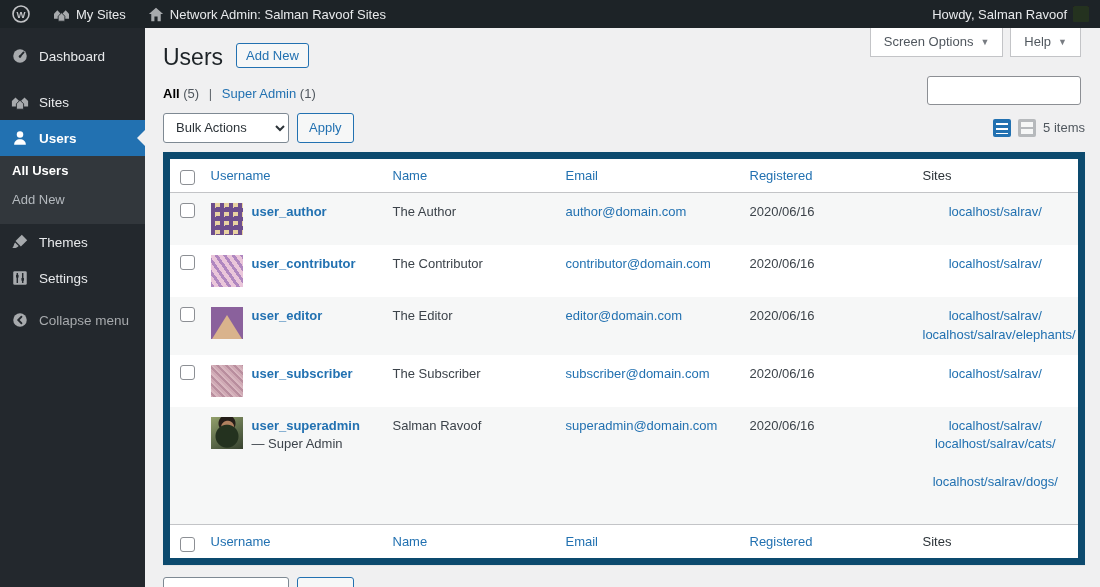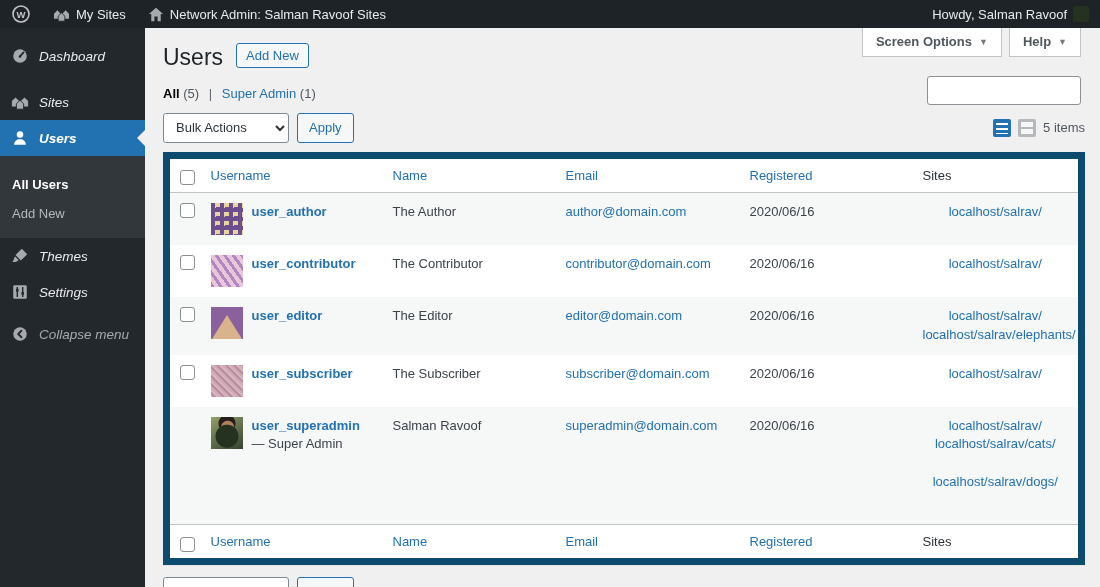--- a/index.html
+++ b/index.html
@@ -8,35 +8,35 @@
 
   
   .admin-bar { position:absolute; top:0; left:0; width:1100px; height:28px; background:#1d2327; color:#e8eaec; display:flex; align-items:center; z-index:50; }
   .ab-item { display:flex; align-items:center; gap:6px; padding:0 11px; height:28px; cursor:pointer; font-size:13px; }
   .ab-item svg { display:block; }
   .ab-spacer { flex:1; }
   .ab-avatar { width:16px; height:16px; display:inline-block; border-radius:1px; }
 
   
   .sidebar { position:absolute; top:28px; left:0; width:145px; height:559px; background:#23282d; color:#e8eaec; }
-  .menu-item { display:flex; align-items:center; gap:10px; padding:9px 11px; font-size:13.5px; cursor:pointer; position:relative; color:#e8eaec;font-style:italic; }
+  .menu-item { display:flex; align-items:center; gap:10px; padding:9px 11px; font-size:13.5px; cursor:pointer; position:relative; color:#e8eaec; }
   .menu-item .mi-icon { width:18px; height:18px; color:#a7aaad; flex:0 0 18px; }
   .menu-item.current { background:#2271b1; color:#fff; font-weight:600; }
   .menu-item.current .mi-icon { color:#fff; }
   .menu-item.current::after { content:""; position:absolute; right:0; top:50%; margin-top:-8px; border:8px solid transparent; border-right-color:#f0f0f1; }
   .menu-sep { height:10px; }
-  .submenu { background:#32373c; padding:14px 0 10px; }
+  .submenu { background:#32373c; padding:0 0 10px; }
   .submenu-item { padding:7px 12px; font-size:13px; color:#b4b9be; cursor:pointer; }
   .submenu-item.current { color:#fff; font-weight:700; }
   .menu-item.collapse { color:#a7aaad; margin-top:6px; }
 
   
   .content { position:absolute; top:28px; left:145px; width:955px; height:559px; padding:0 15px 0 18px; }
 
-  .screen-tabs { position:absolute; top:0; right:19px; display:flex; gap:7px;font-weight:bold; }
+  .screen-tabs { position:absolute; top:0; right:19px; display:flex; gap:7px; }
   .screen-tab { background:#fff; border:1px solid #c3c4c7; border-top:none; padding:6px 13px 7px; font-size:13px; color:#50575e; cursor:pointer; display:flex; align-items:center; gap:7px; }
   .screen-tab .caret { font-size:9px; color:#787c82; }
 
   .title-row { padding-top:15px; display:flex; align-items:center; }
   h1.page-title { font-size:23px; font-weight:400; color:#1d2327; line-height:1.3; }
   .add-new-btn { margin-left:13px; padding:4px 9px; font-size:13px; color:#2271b1; border:1px solid #2271b1; border-radius:3px; background:#f6f7f7; cursor:pointer; position:relative; top:-2px; }
 
   .search-box { position:absolute; top:48px; right:19px; display:flex; align-items:stretch; gap:8px; }
   .search-box input { width:154px; height:29px; border:1px solid #8c8f94; border-radius:3px; background:#fff; padding:0 8px; font-size:13px; font-family:inherit; }
   .search-box button { height:29px; padding:0 11px; font-size:13px; color:#2271b1; border:1px solid #2271b1; border-radius:3px; background:#f6f7f7; cursor:pointer; font-family:inherit; }

